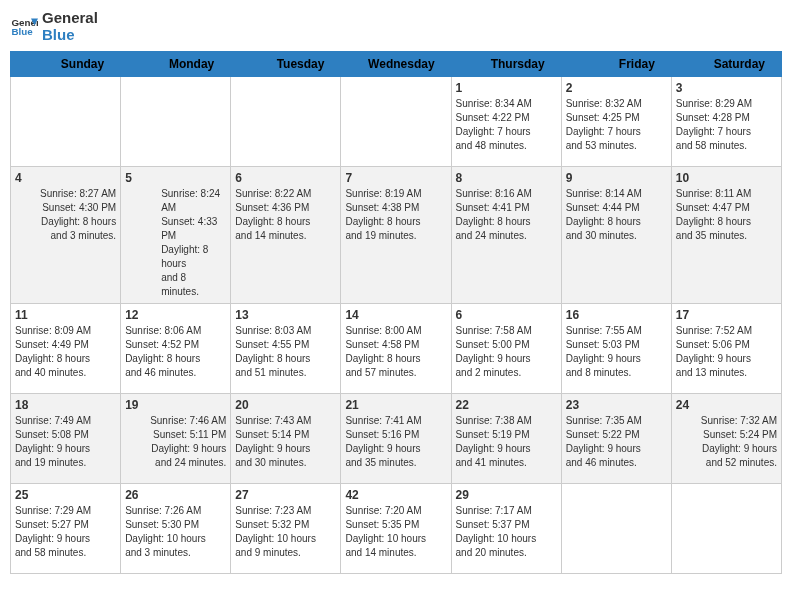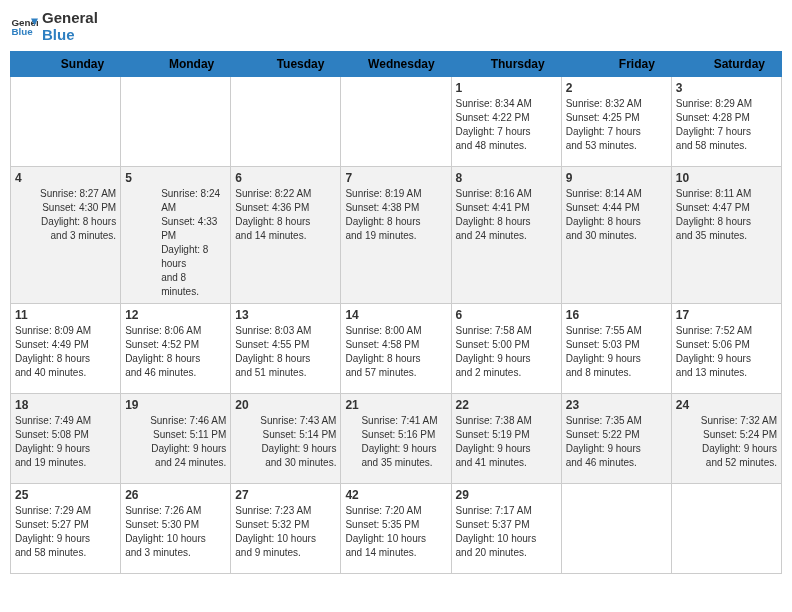--- a/index.html
+++ b/index.html
@@ -249,28 +249,28 @@
         </td>
         <td>
           <span class="day-number">19</span>
           <div class="day-info" style="white-space: pre-line; text-align: right;">Sunrise: 7:46 AM
 Sunset: 5:11 PM
 Daylight: 9 hours
 and 24 minutes.</div>
         </td>
         <td>
           <span class="day-number">20</span>
-          <div class="day-info" style="white-space: pre-line; text-align: right;">Sunrise: 7:43 AM
+          <div class="day-info" style="white-space: pre-line;">Sunrise: 7:43 AM
 Sunset: 5:14 PM
 Daylight: 9 hours
 and 30 minutes.</div>
         </td>
         <td>
           <span class="day-number">21</span>
-          <div class="day-info" style="white-space: pre-line; margin-left: 16px;">Sunrise: 7:41 AM
+          <div class="day-info" style="white-space: pre-line;">Sunrise: 7:41 AM
 Sunset: 5:16 PM
 Daylight: 9 hours
 and 35 minutes.</div>
         </td>
         <td>
           <span class="day-number">22</span>
           <div class="day-info" style="white-space: pre-line;">Sunrise: 7:38 AM
 Sunset: 5:19 PM
 Daylight: 9 hours
 and 41 minutes.</div>

